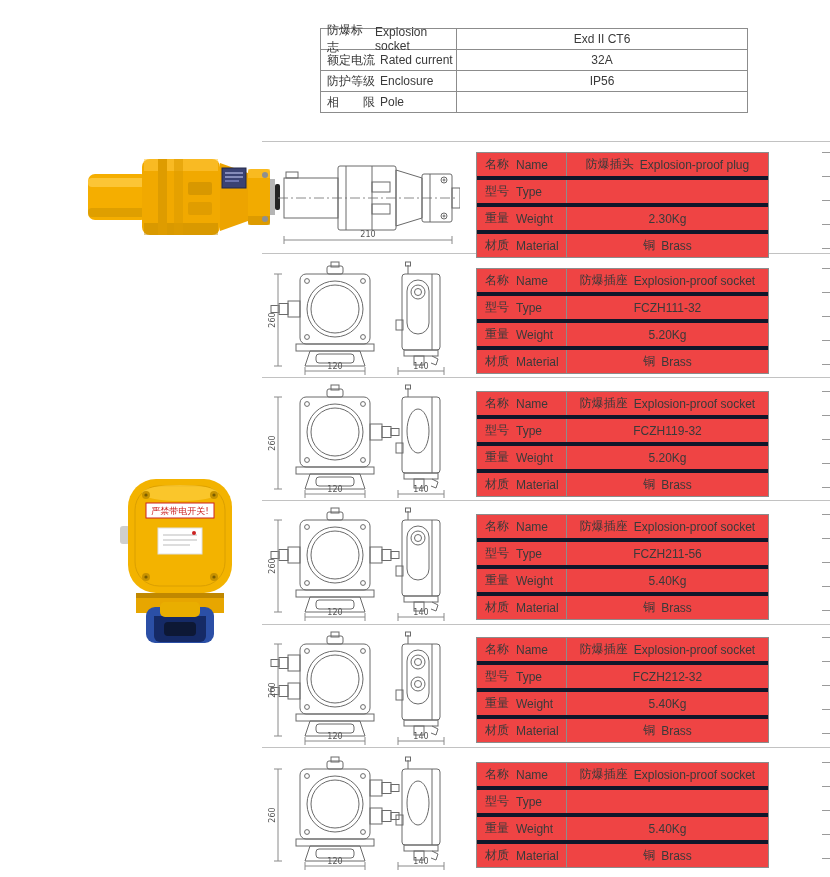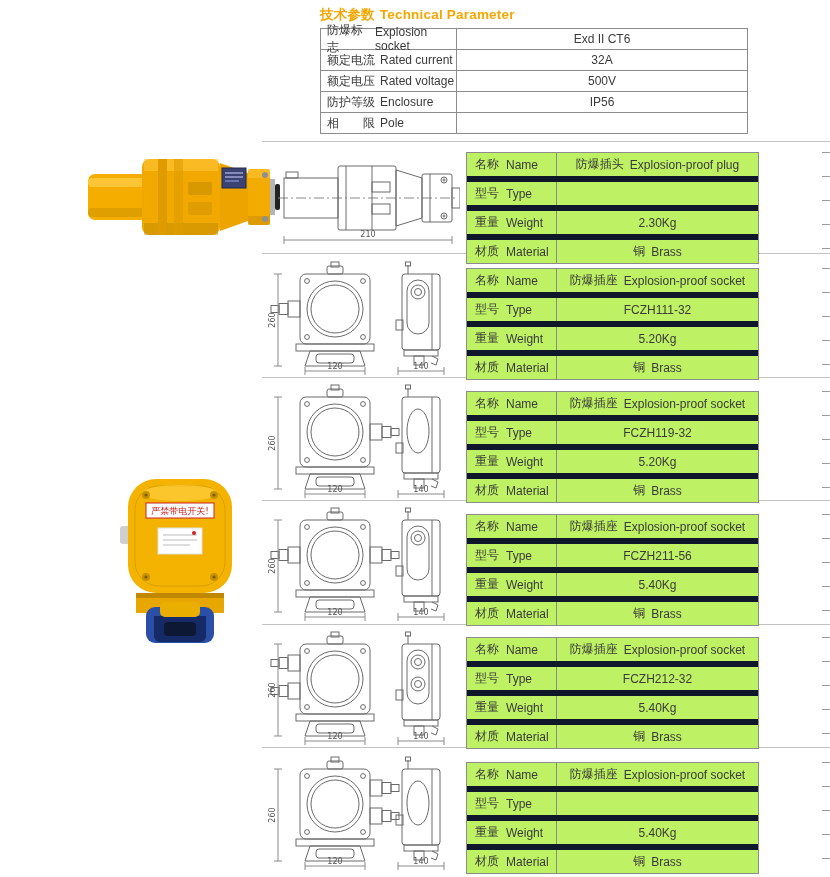--- a/index.html
+++ b/index.html
@@ -11,22 +11,22 @@
 
   
   .params-table{position:absolute;left:320px;top:28px;width:426px;border:1px solid #8c8c8c;background:#fff;}
   .prow{display:flex;height:20px;border-top:1px solid #8c8c8c;}
   .prow:first-child{border-top:none;}
   .plab{width:136px;border-right:1px solid #8c8c8c;display:flex;align-items:center;
         padding-left:6px;gap:5px;font-size:12px;box-sizing:border-box;}
   .pval{flex:1;display:flex;align-items:center;justify-content:center;font-size:12px;}
 
   
-  .spec-table{position:absolute;left:466px;width:291px;border:1px solid #8c8c8c;background:#bef264;}
-  .srow{display:flex;height:23px;border-top:6px solid #0f172a;}
+  .spec-table{position:absolute;left:476px;width:291px;border:1px solid #8c8c8c;background:#ef4444;}
+  .srow{display:flex;height:23px;border-top:4px solid #0f172a;}
   .srow:first-child{border-top:none;}
   .lab{width:90px;border-right:1px solid #8c8c8c;display:flex;align-items:center;
        padding-left:8px;gap:7px;font-size:12px;box-sizing:border-box;}
   .val{flex:1;display:flex;align-items:center;justify-content:center;gap:6px;font-size:12px;white-space:nowrap;}
 
   .sep{position:absolute;left:262px;width:568px;height:1px;background:#c2c2c2;}
   .stub{position:absolute;left:822px;width:8px;height:1px;background:#9a9a9a;}
 
   
   .drawing{position:absolute;}
@@ -36,45 +36,35 @@
   .drawing text{fill:#555;stroke:none;font-size:8px;font-family:"DejaVu Sans",sans-serif;}
 
   .photo{position:absolute;}
   .photo text{font-family:"DejaVu Sans",sans-serif;}
 </style>
 </head>
 <body>
 
 <div class="page">
 
-  <div class="page-title">
-    <span>技术参数</span><span class="en">Technical Parameter</span>
-  </div>
 
   <div class="params-table">
     <div class="prow">
       <div class="plab">
           <span>防爆标志</span>
           <span>Explosion socket</span>
         </div>
       <div class="pval">Exd II CT6</div>
     </div>
     <div class="prow">
       <div class="plab">
           <span>额定电流</span>
           <span>Rated current</span>
         </div>
       <div class="pval">32A</div>
-    </div>
-    <div class="prow">
-      <div class="plab">
-          <span>额定电压</span>
-          <span>Rated voltage</span>
-        </div>
-      <div class="pval">500V</div>
     </div>
     <div class="prow">
       <div class="plab">
           <span>防护等级</span>
           <span>Enclosure</span>
         </div>
       <div class="pval">IP56</div>
     </div>
     <div class="prow">
       <div class="plab">

